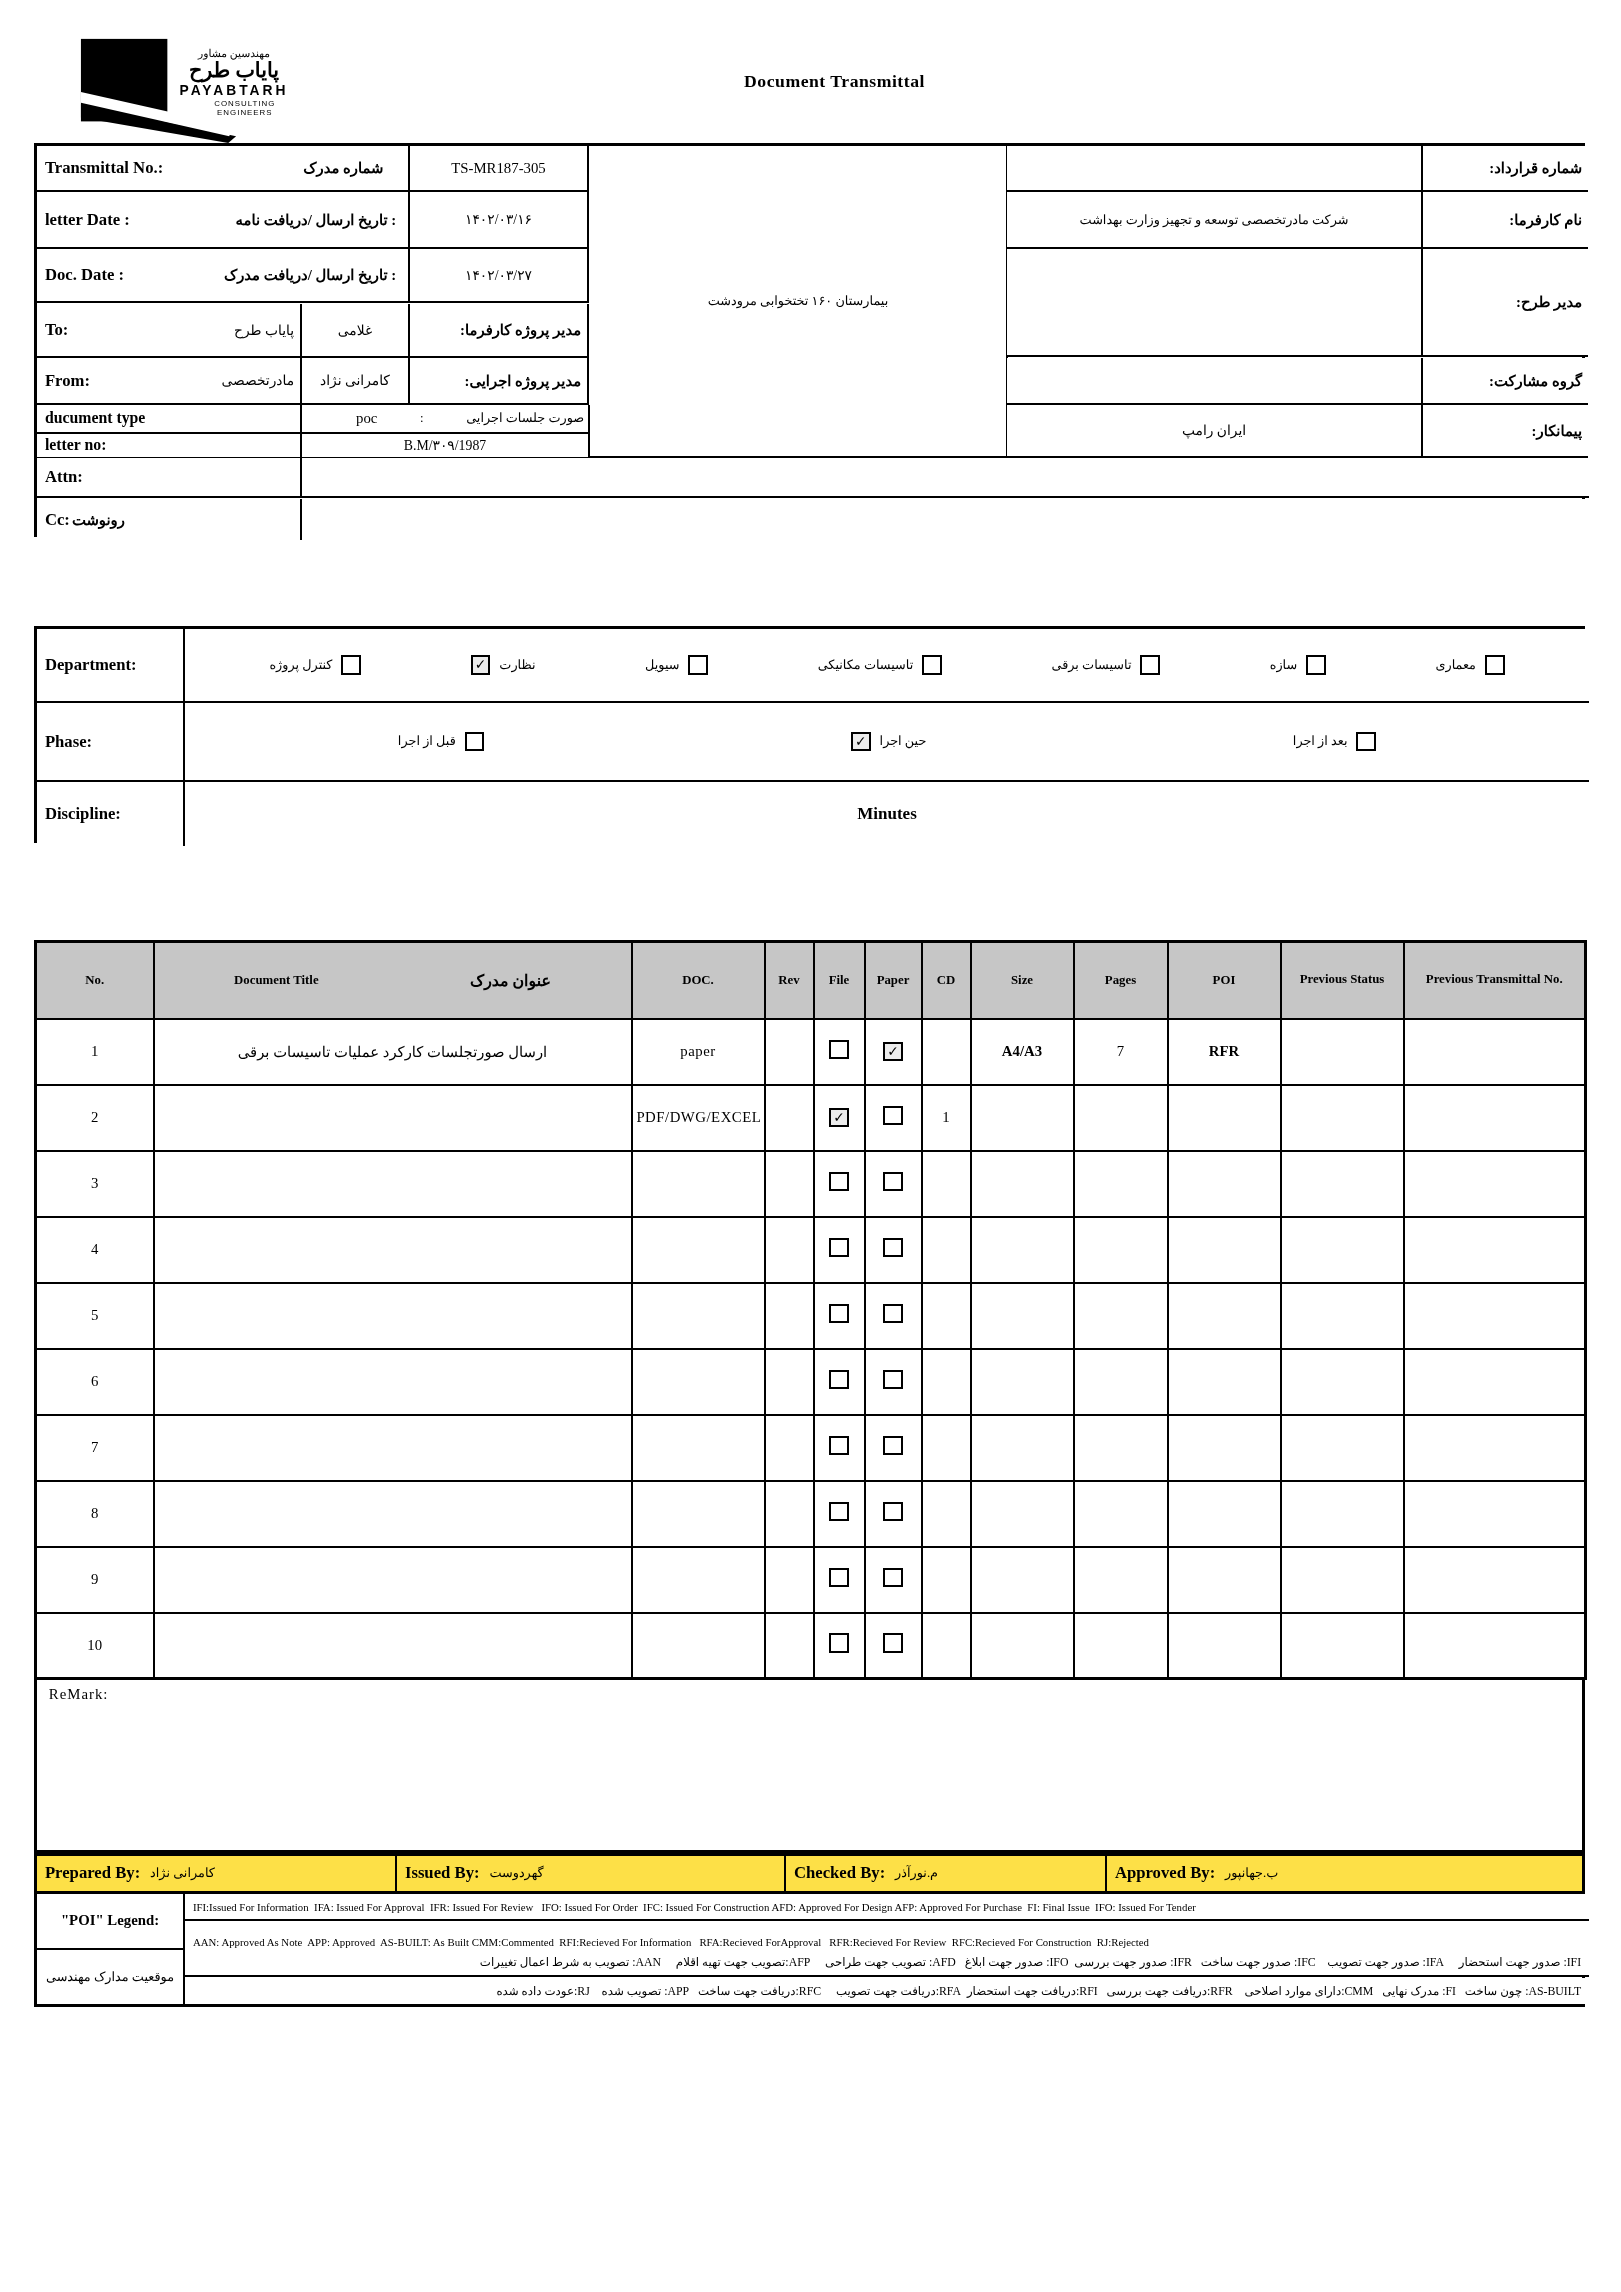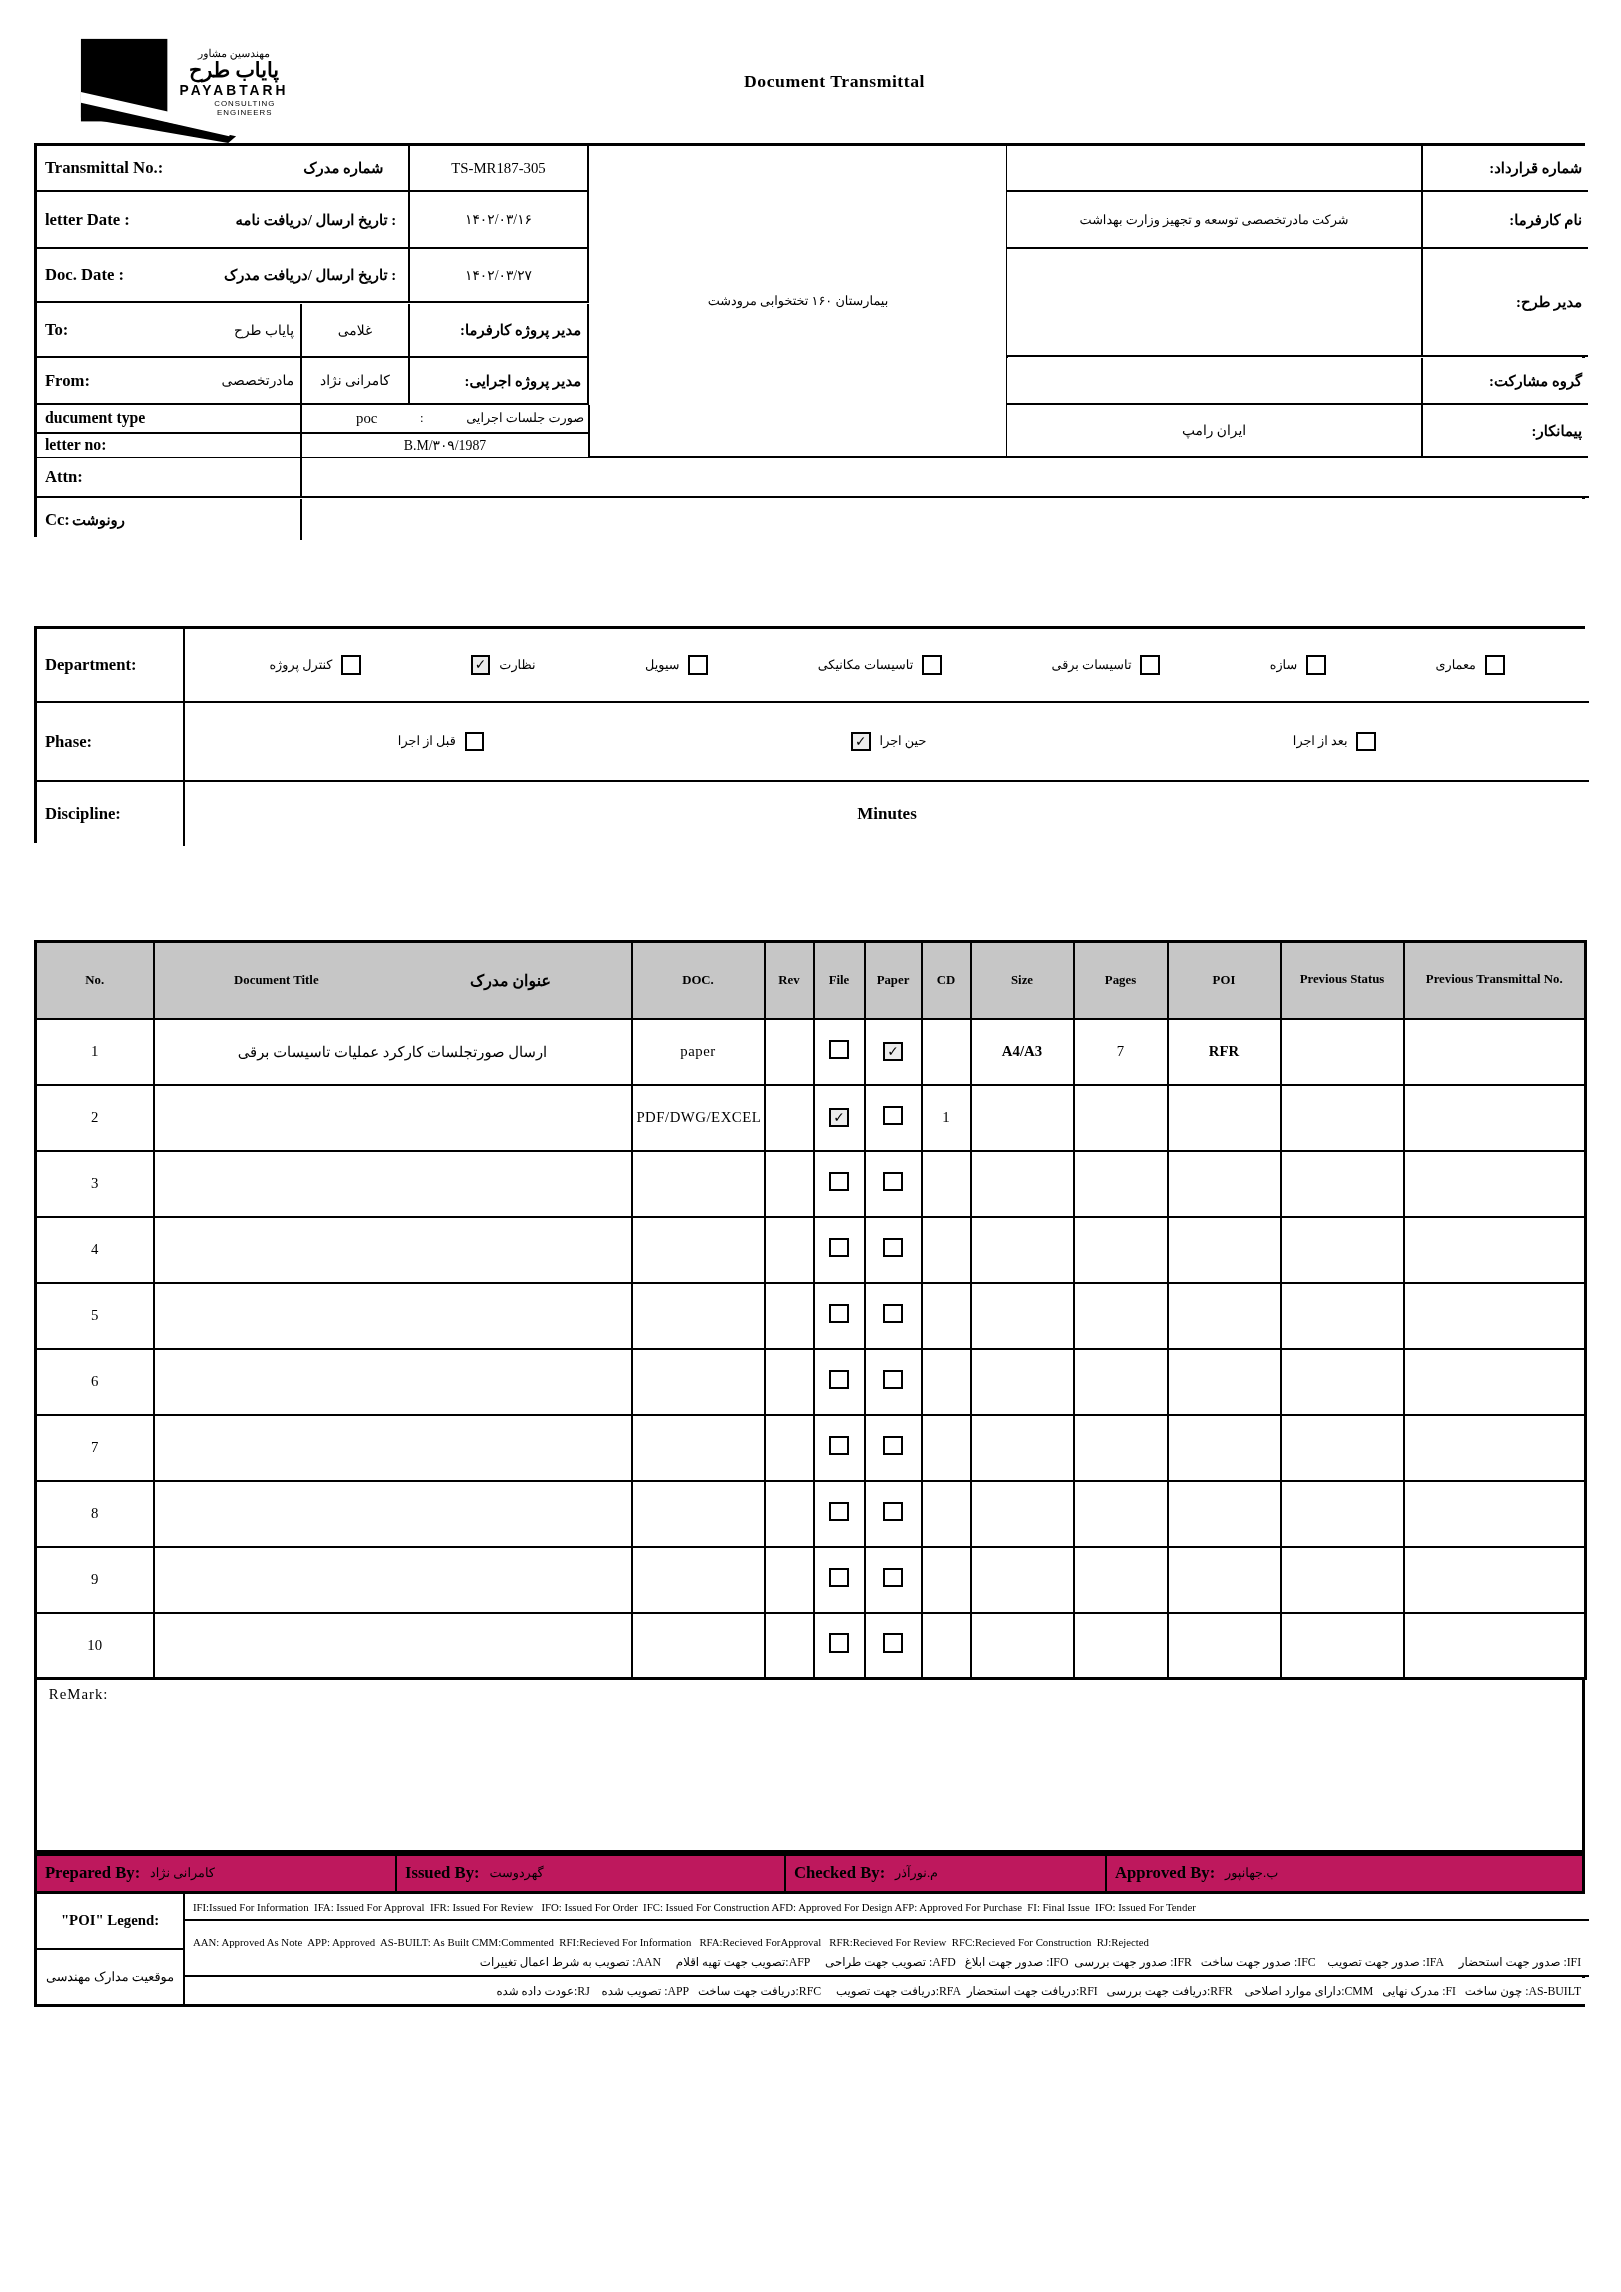--- a/index.html
+++ b/index.html
@@ -44,21 +44,21 @@
   .h-title-in{display:flex;justify-content:space-around;align-items:center;}
   .h-title-fa{font-size:15.8px;}
   .h-2line{font-size:11.8px;font-weight:bold;line-height:1.25;}
   td.td-no{font-size:15.8px;}
   td.td-title{direction:rtl;font-size:13.8px;}
   td.td-doc{font-size:13.8px;letter-spacing:0.5px;}
   td.td-size,td.td-poi{font-weight:bold;font-size:13.8px;}
   
   .remark{border:3px solid #000;border-top:none;height:158px;box-sizing:content-box;
           padding:5.9px 11.8px;font-size:14.8px;letter-spacing:1px;}
-  .sigrow{display:flex;border:3px solid #000;border-top-width:3px;background:#be185d;}
+  .sigrow{display:flex;border:3px solid #000;border-top-width:3px;background:#fde047;}
   .sig{display:flex;align-items:center;gap:9.9px;padding:5.9px 7.9px;height:35px;border-right:2px solid #000;box-sizing:border-box;}
   .sig:last-child{border-right:none;}
   .sig-lbl{font-weight:bold;font-size:16.7px;white-space:nowrap;}
   .sig-val{font-size:12.8px;direction:rtl;}
   .legend{position:relative;border:3px solid #000;border-top:none;height:110px;background:#fff;}
   .lg-lbl{font-weight:bold;font-size:14.8px;}
   .lg-line{font-size:10.8px;white-space:pre;display:flex;align-items:center;padding:0 7.9px;}
   .lg-fa{font-size:11.8px;direction:rtl;}
 </style>
 </head>

